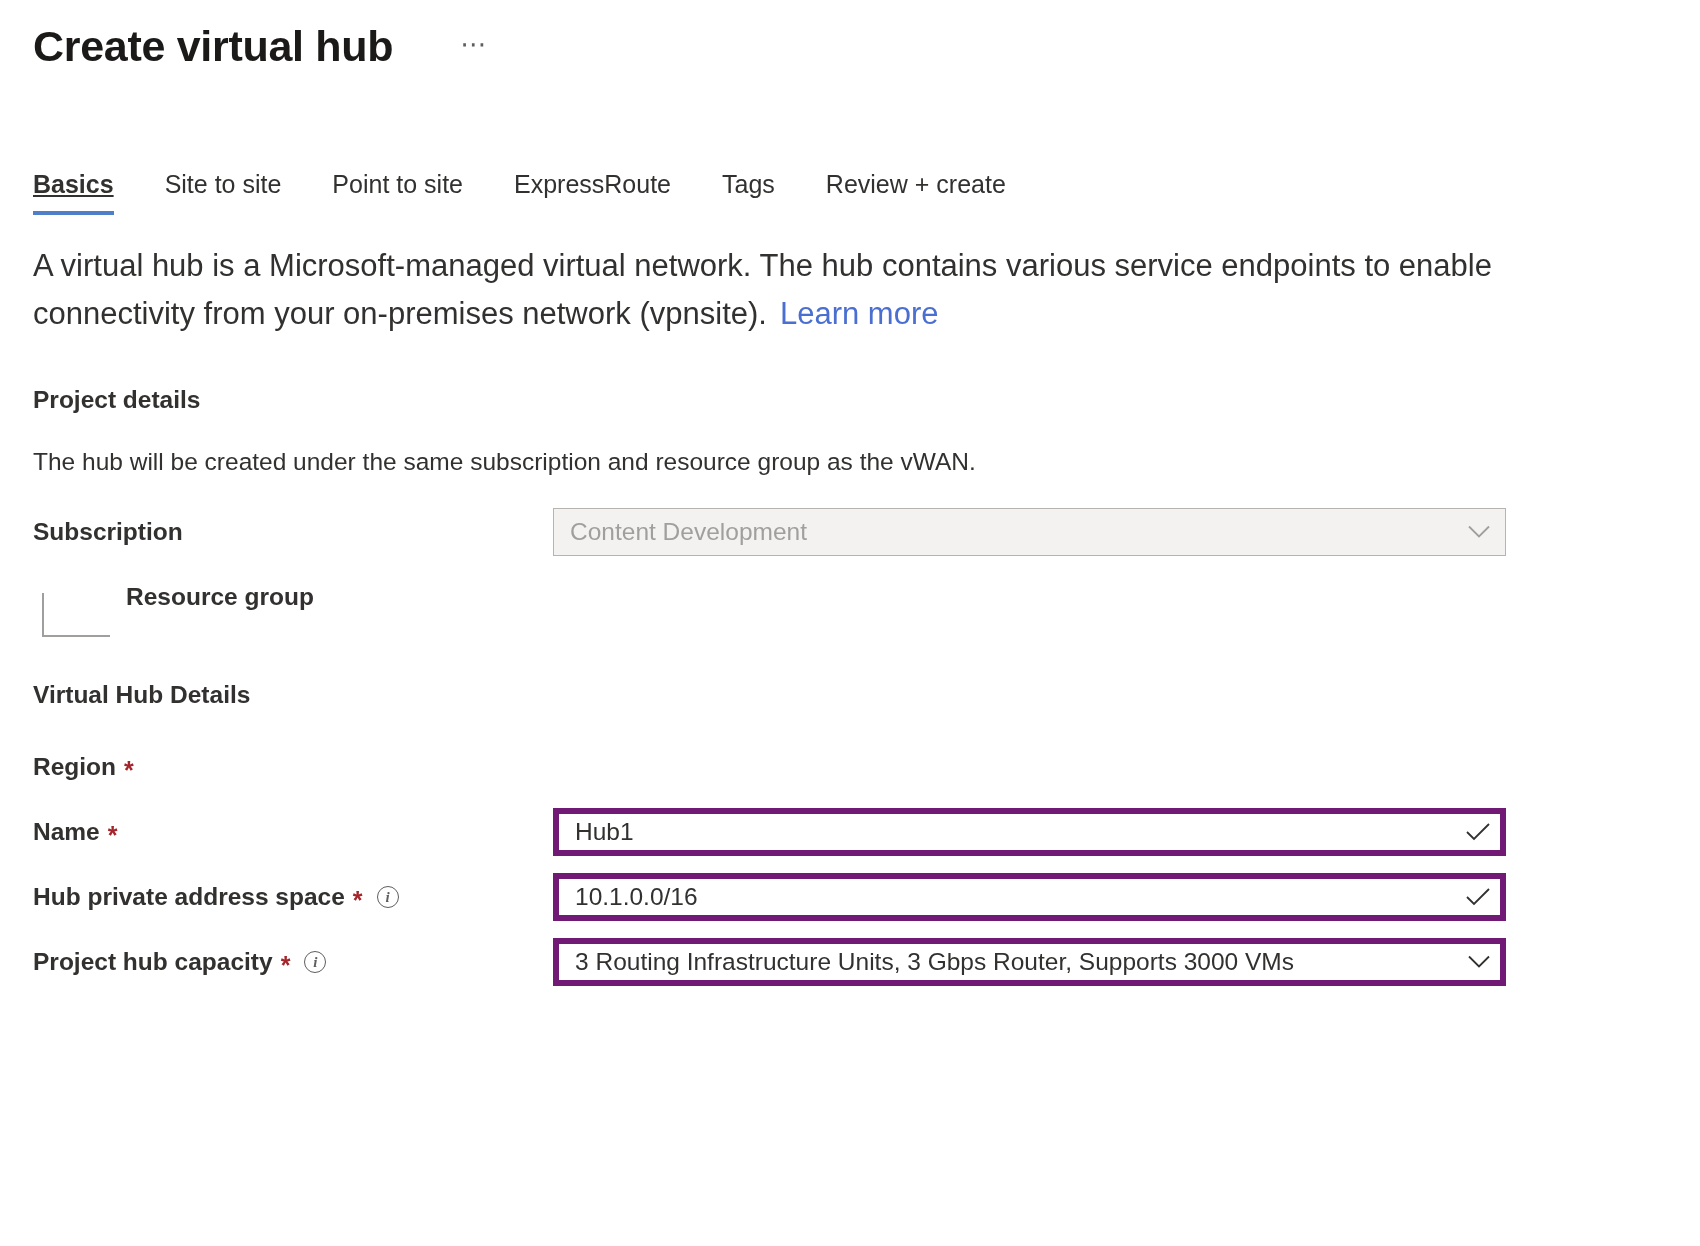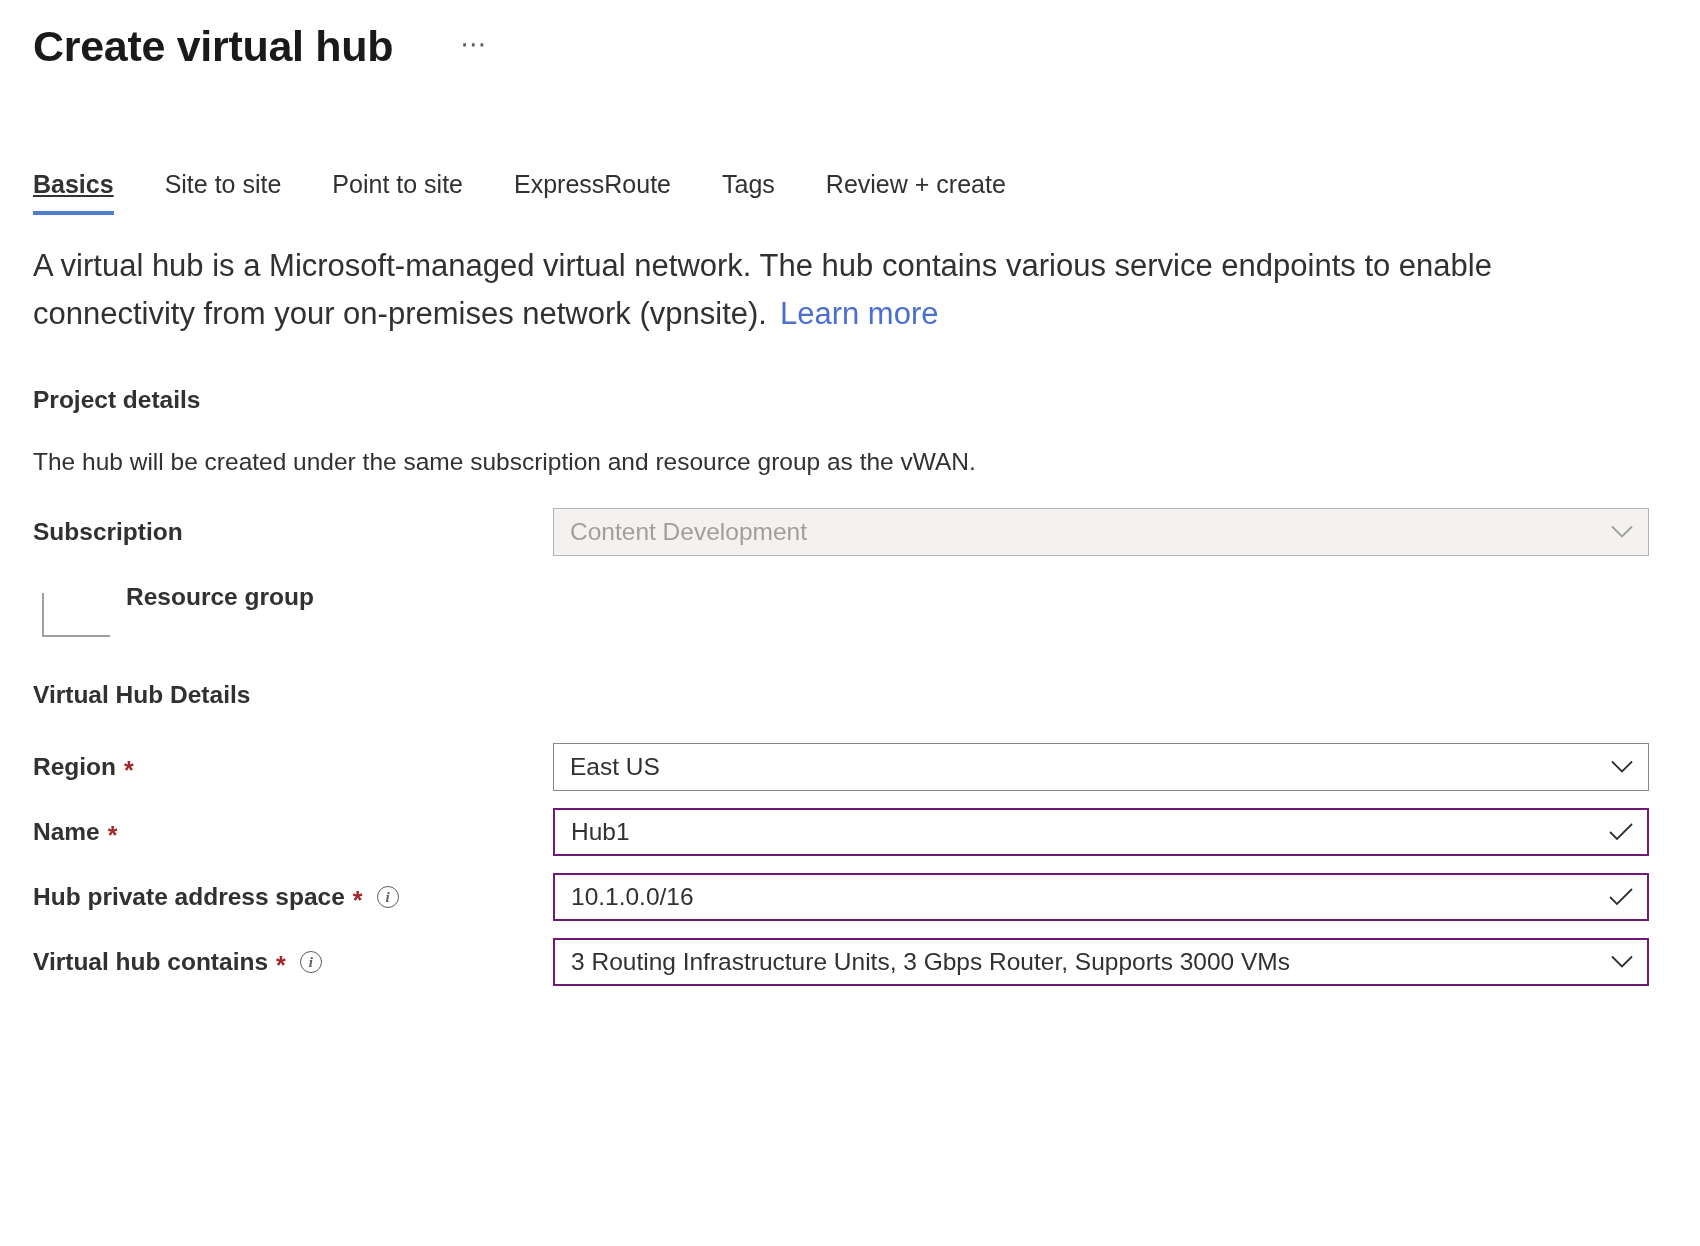--- a/index.html
+++ b/index.html
@@ -157,21 +157,21 @@
     font-family: "Liberation Serif", serif;
     color: #605e5c;
     margin-left: 14px;
     line-height: 1;
     cursor: pointer;
     flex: 0 0 auto;
   }
 
   .field {
     position: relative;
-    width: 1096px;
+    width: 953px;
     height: 48px;
     display: flex;
     align-items: center;
   }
   .control {
     width: 100%;
     height: 48px;
     border: 1.5px solid #8a8886;
     background: #ffffff;
     color: #323130;
@@ -184,21 +184,21 @@
     align-items: center;
     white-space: nowrap;
     overflow: hidden;
   }
   .control.disabled {
     background: #f3f2f1;
     border-color: #b6b3b0;
     color: #a19f9d;
   }
   .control.valid {
-    border: 2px solid #701a75;
+    border: 6px solid #701a75;
   }
   .chevron {
     position: absolute;
     right: 16px;
     top: 50%;
     transform: translateY(-50%);
     pointer-events: none;
     width: 22px;
     height: 13px;
   }
@@ -274,26 +274,20 @@
 
   <div class="section-head" style="margin-top:58px;">Virtual Hub Details</div>
 
   <div class="form" style="margin-top:32px;">
 
     <div class="row">
       <div class="label">
         <span>Region</span>
         <span class="req">*</span>
       </div>
-      <div class="field">
-        <div class="control">East US</div>
-        <svg class="chevron" viewBox="0 0 22 13">
-          <path d="M1 1 L11 11 L21 1" fill="none" stroke="#323130" stroke-width="1.8"></path>
-        </svg>
-      </div>
     </div>
 
     <div class="row">
       <div class="label">
         <span>Name</span>
         <span class="req">*</span>
       </div>
       <div class="field">
         <div class="control valid">Hub1</div>
         <svg class="check" viewBox="0 0 24 18">
@@ -311,21 +305,21 @@
       <div class="field">
         <div class="control valid">10.1.0.0/16</div>
         <svg class="check" viewBox="0 0 24 18">
           <path d="M1 9 L8 16 L23 1" fill="none" stroke="#323130" stroke-width="1.8"></path>
         </svg>
       </div>
     </div>
 
     <div class="row">
       <div class="label">
-        <span>Virtual hub contains</span>
+        <span>Project hub capacity</span>
         <span class="req">*</span>
         <span class="info-icon">i</span>
       </div>
       <div class="field">
         <div class="control valid">3 Routing Infrastructure Units, 3 Gbps Router, Supports 3000 VMs</div>
         <svg class="chevron" viewBox="0 0 22 13">
           <path d="M1 1 L11 11 L21 1" fill="none" stroke="#323130" stroke-width="1.8"></path>
         </svg>
       </div>
     </div>

